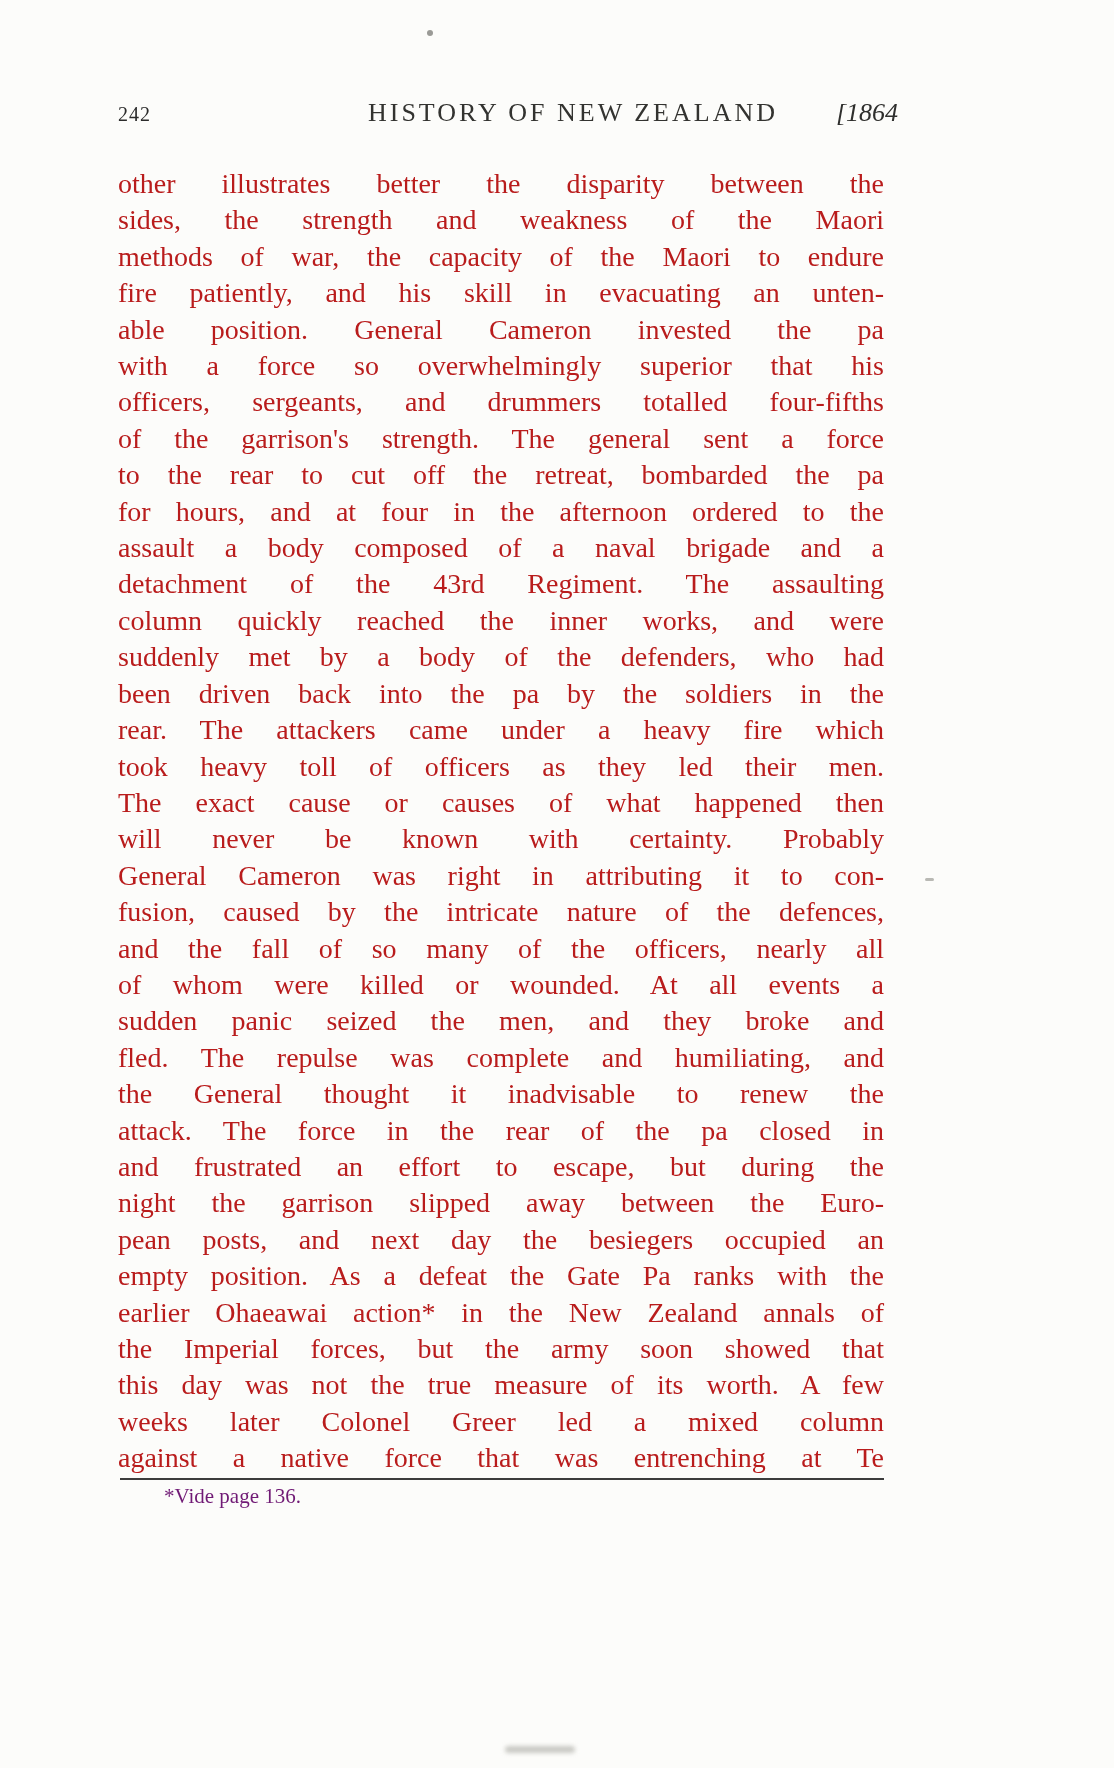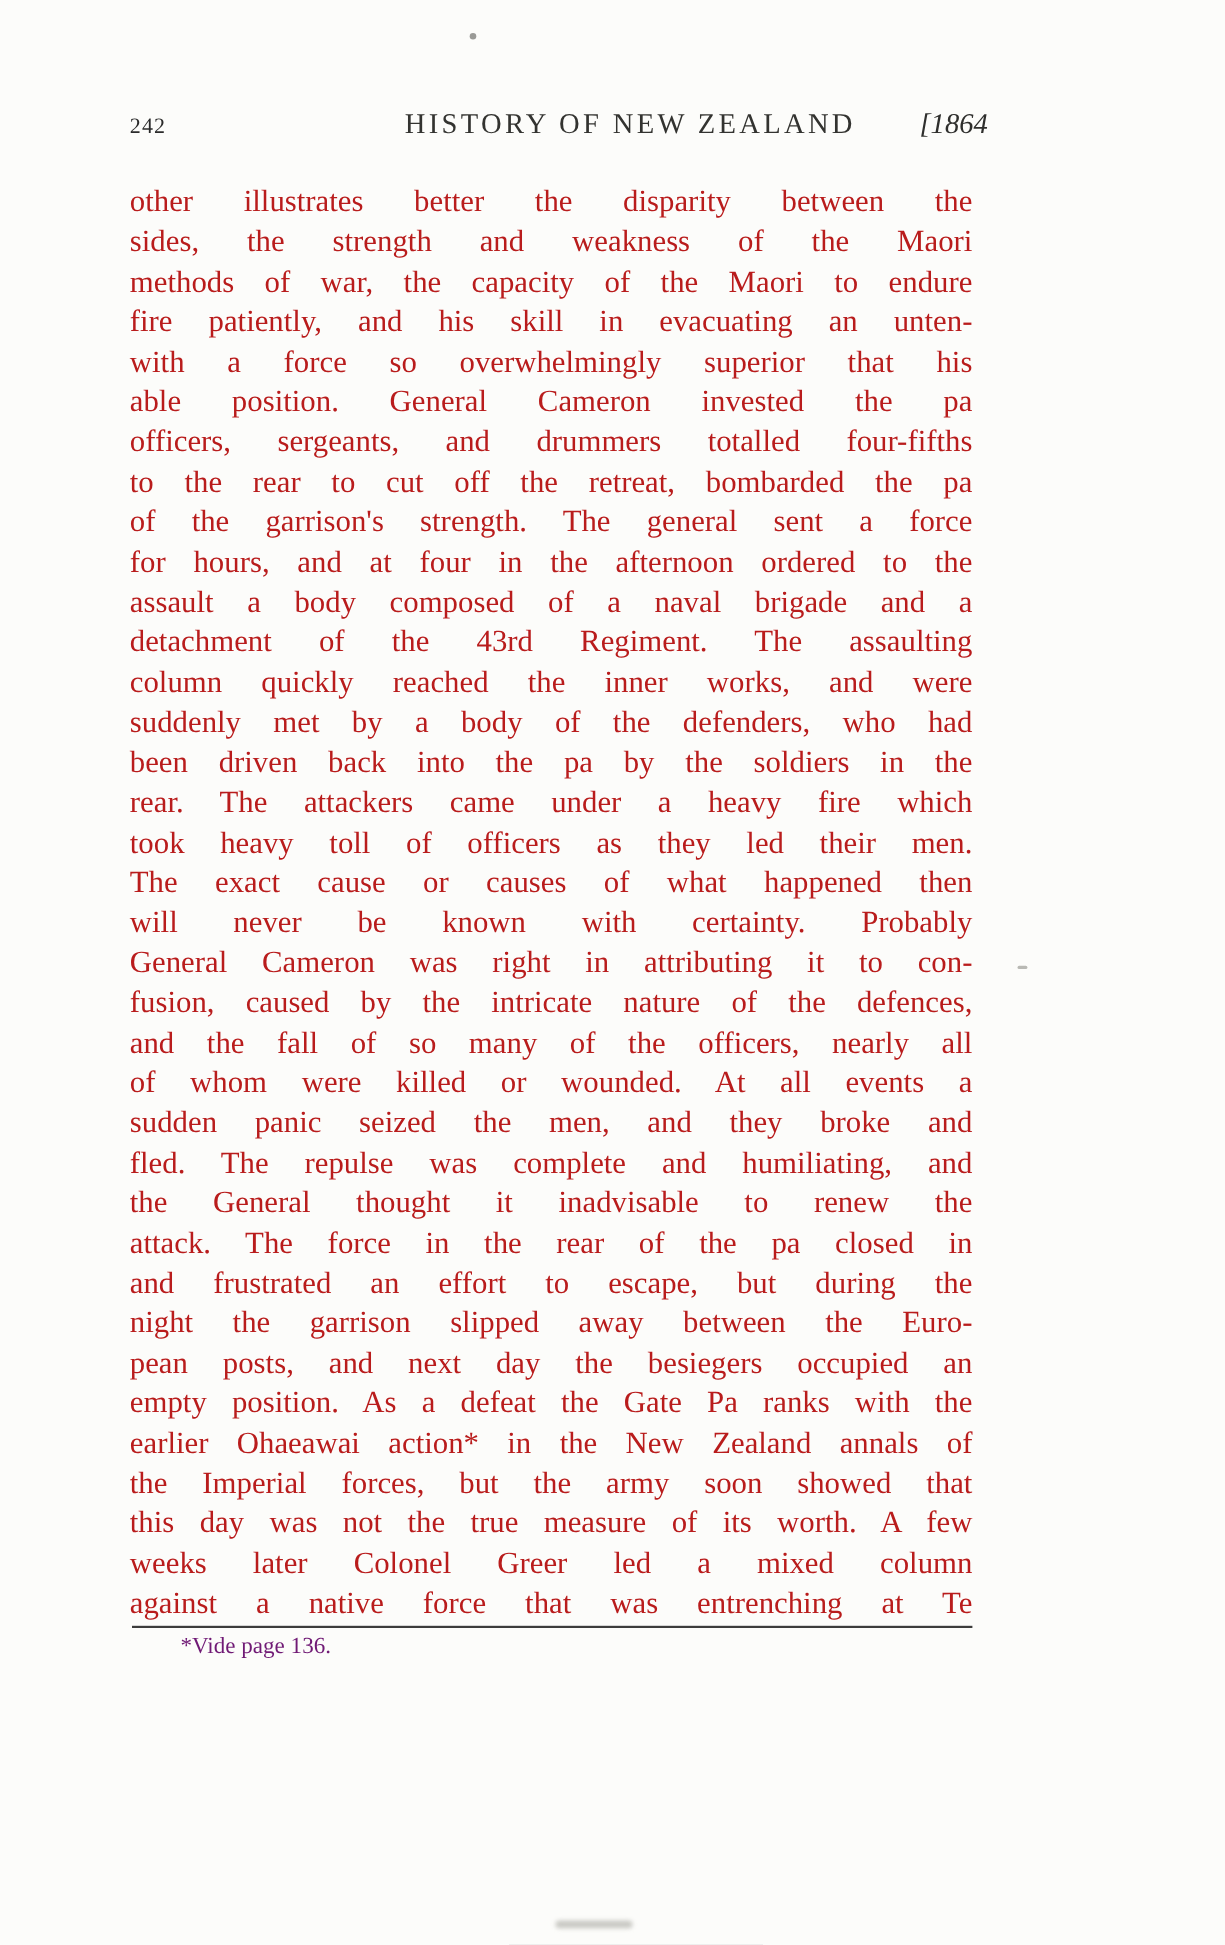--- a/index.html
+++ b/index.html
@@ -115,25 +115,25 @@
     <span class="page-num">242</span>
     <span class="running-title">HISTORY OF NEW ZEALAND</span>
     <span class="margin-year">[1864</span>
   </div>
 
   <div class="body-text">
       <div class="text-line">other illustrates better the disparity between the</div>
       <div class="text-line">sides, the strength and weakness of the Maori</div>
       <div class="text-line">methods of war, the capacity of the Maori to endure</div>
       <div class="text-line">fire patiently, and his skill in evacuating an unten-</div>
+      <div class="text-line">able position.  General Cameron invested the pa</div>
       <div class="text-line">with a force so overwhelmingly superior that his</div>
-      <div class="text-line">able position.  General Cameron invested the pa</div>
       <div class="text-line">officers, sergeants, and drummers totalled four-fifths</div>
+      <div class="text-line">of the garrison's strength.  The general sent a force</div>
       <div class="text-line">to the rear to cut off the retreat, bombarded the pa</div>
-      <div class="text-line">of the garrison's strength.  The general sent a force</div>
       <div class="text-line">for hours, and at four in the afternoon ordered to the</div>
       <div class="text-line">assault a body composed of a naval brigade and a</div>
       <div class="text-line">detachment of the 43rd Regiment.  The assaulting</div>
       <div class="text-line">column quickly reached the inner works, and were</div>
       <div class="text-line">suddenly met by a body of the defenders, who had</div>
       <div class="text-line">been driven back into the pa by the soldiers in the</div>
       <div class="text-line">rear.  The attackers came under a heavy fire which</div>
       <div class="text-line">took heavy toll of officers as they led their men.</div>
       <div class="text-line">The exact cause or causes of what happened then</div>
       <div class="text-line">will never be known with certainty.  Probably</div>

